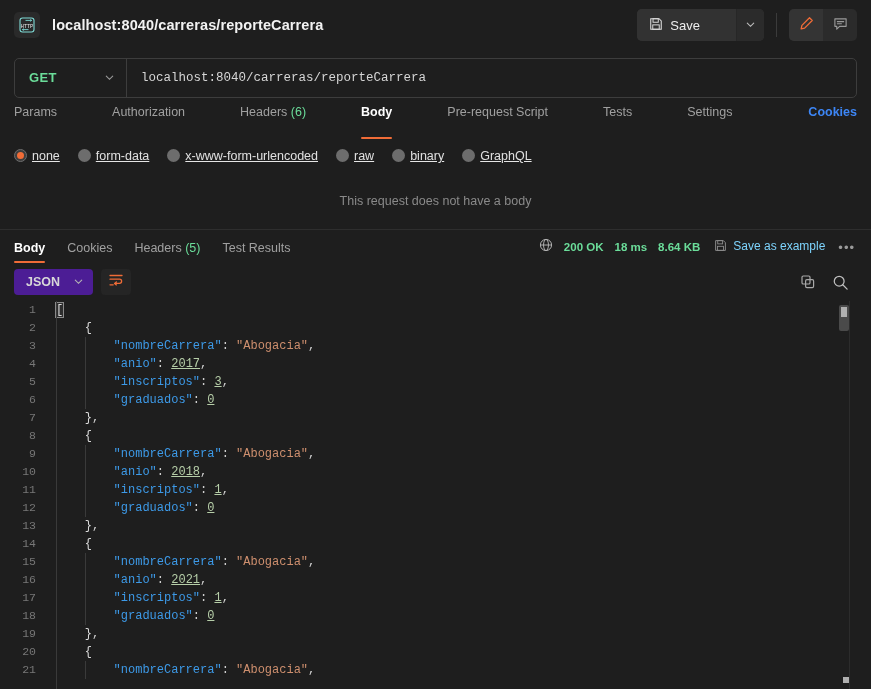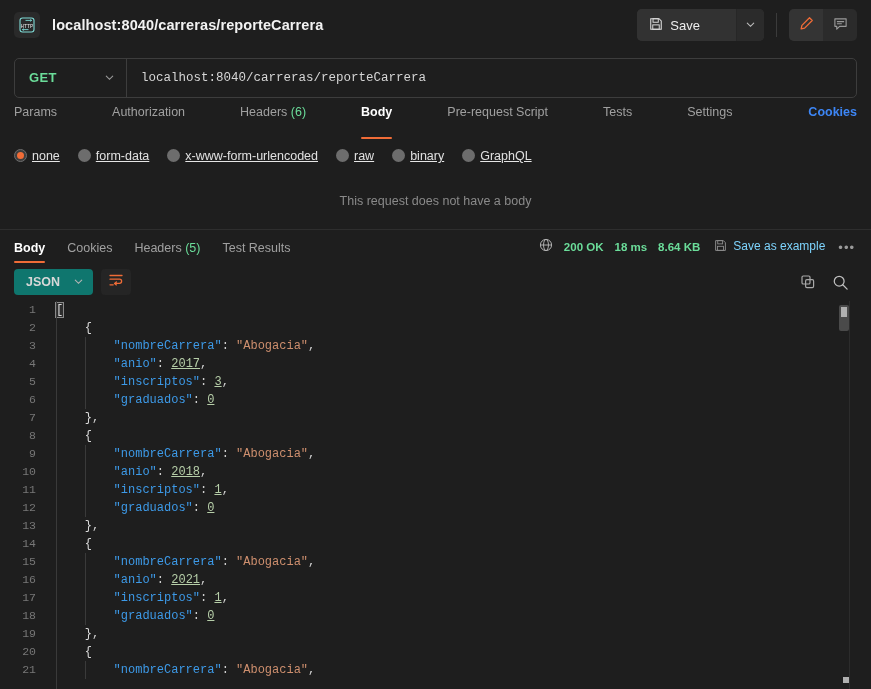--- a/index.html
+++ b/index.html
@@ -313,21 +313,21 @@
     font-size: 12.5px;
     color: #a0a0a0;
     cursor: pointer;
     white-space: nowrap;
   }
   .seg-item.active { background: #3a3a3a; color: #ffffff; font-weight: bold; }
   .lang-sel {
     display: flex; align-items: center; gap: 13px;
     height: 26px;
     padding: 0 9px 0 12px;
-    background: #0f766e;
+    background: #4c1d95;
     border-radius: 4px;
     cursor: pointer;
   }
   .lang-label { font-size: 12.5px; font-weight: bold; color: #d8d8d8; }
   .wrap-btn {
     width: 30px; height: 26px;
     background: #252525;
     border-radius: 4px;
     display: flex; align-items: center; justify-content: center;
     cursor: pointer;

